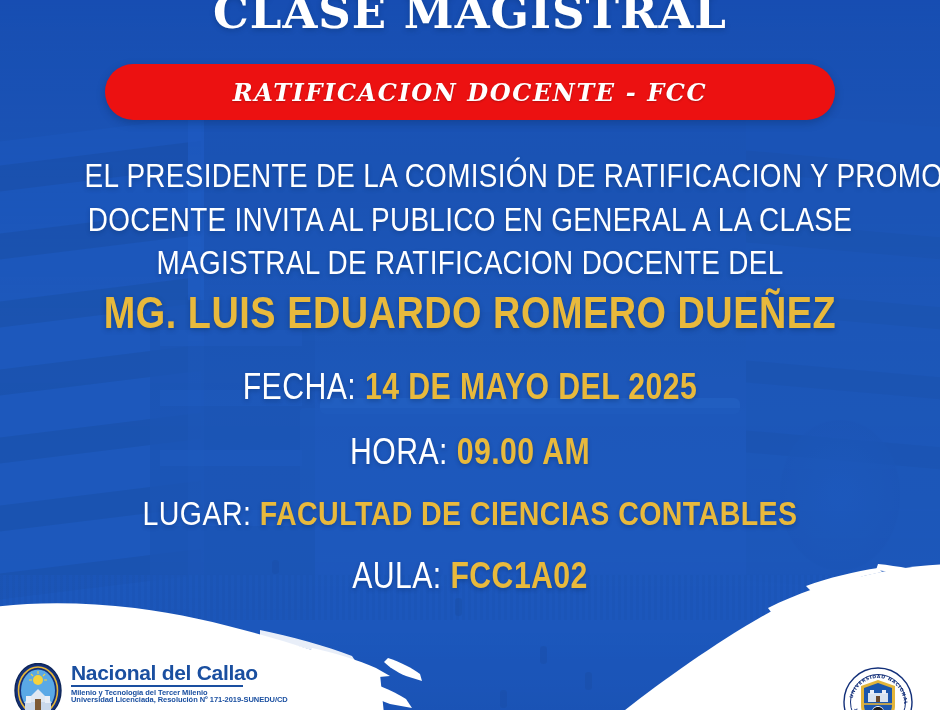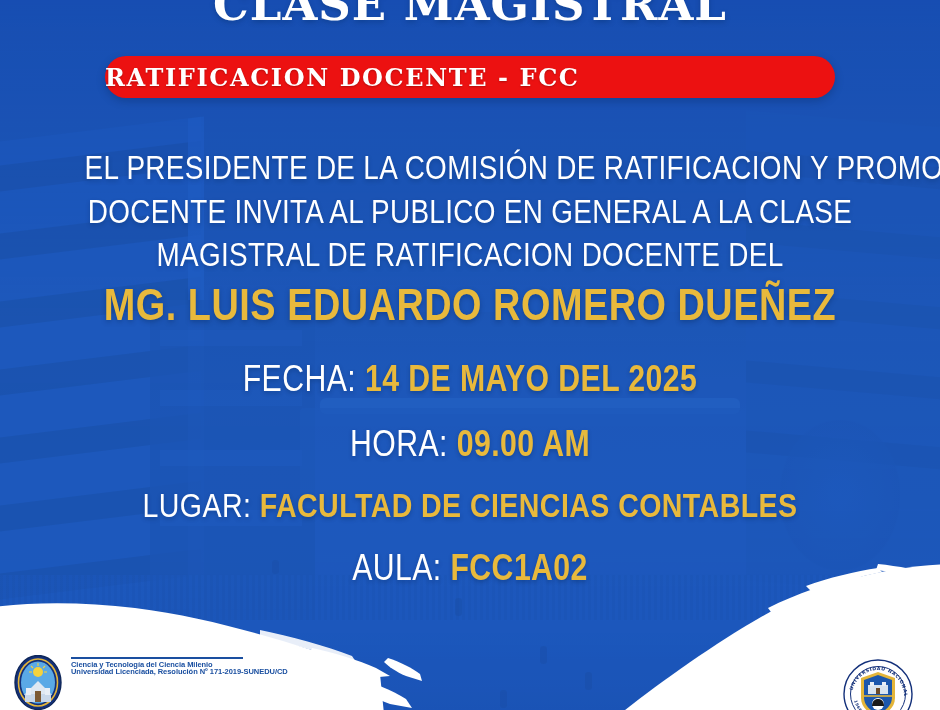--- a/index.html
+++ b/index.html
@@ -110,41 +110,42 @@
 
   
   .brushL {
     position:absolute; left:-40px; bottom:-4px; width:480px; height:128px;
   }
   .brushR {
     position:absolute; right:-10px; bottom:-4px; width:330px; height:150px;
   }
 
   
-  .content { position:absolute; inset:0; }
+  .content { position:absolute; inset:0;margin-top:8px; }
 
   .title {
     position:absolute; left:0; top:-18px; width:100%;
     text-align:center;
     font-family:"DejaVu Serif", serif;
     font-weight:700;
     font-size:45px;
     letter-spacing:1px;
     color:#ffffff;
     text-shadow:0 2px 5px rgba(0,40,90,.35);
     line-height:1;
   }
 
   .pill {
     position:absolute; left:105px; top:56px;
-    width:730px; height:42px;
+    width:730px; height:56px;
     background:#ec1111;
     border-radius:28px;
-    display:flex; align-items:center; 
+    display:flex; align-items:center; justify-content:center;
     box-shadow:0 3px 9px rgba(0,30,70,.28);
+    font-style:italic;
   }
   .pill span {
     font-family:"DejaVu Serif", serif;
     font-weight:700;
     font-size:24px;
     letter-spacing:1.6px;
     color:#fff;
     text-shadow:0 1px 2px rgba(0,0,0,.25);
   }
 
@@ -343,22 +344,23 @@
           <line x1="33" y1="17" x2="30" y2="17"></line>
         </g>
         <path d="M10 40 L24 26 L38 40 Z" fill="#dfe8f2"></path>
         <rect x="11" y="39" width="26" height="8" fill="#c9d8ea"></rect>
         <rect x="12" y="33" width="5" height="7" fill="#e8eef6"></rect>
         <rect x="31" y="33" width="5" height="7" fill="#e8eef6"></rect>
         <rect x="21" y="36" width="6" height="11" fill="#7d5a34"></rect>
         <ellipse cx="24" cy="27.5" rx="23" ry="27" fill="none" stroke="#0e2659" stroke-width="1.4"></ellipse>
       </svg>
       <div class="unac-word">
+        <span class="l2">Nacional del Callao</span>
         <div class="unac-rule"></div>
-        <span class="tag1">Ciencia y Tecnología del Ciencia Milenio</span>
+        <span class="tag1">Milenio y Tecnología del Tercer Milenio</span>
         <span class="tag2">Universidad Licenciada, Resolución Nº 171-2019-SUNEDU/CD</span>
       </div>
     </div>
 
     <svg class="logoR" viewBox="0 0 72 72">
       <circle cx="36" cy="36" r="34" fill="#ffffff" stroke="#13307a" stroke-width="1.4"></circle>
       <circle cx="36" cy="36" r="27.5" fill="#ffffff" stroke="#13307a" stroke-width="1"></circle>
       <defs>
         <path id="arcTop" d="M 10,38 A 26,26 0 0 1 62,38"></path>
         <path id="arcBot" d="M 12,38 A 24,24 0 0 0 60,38"></path>

